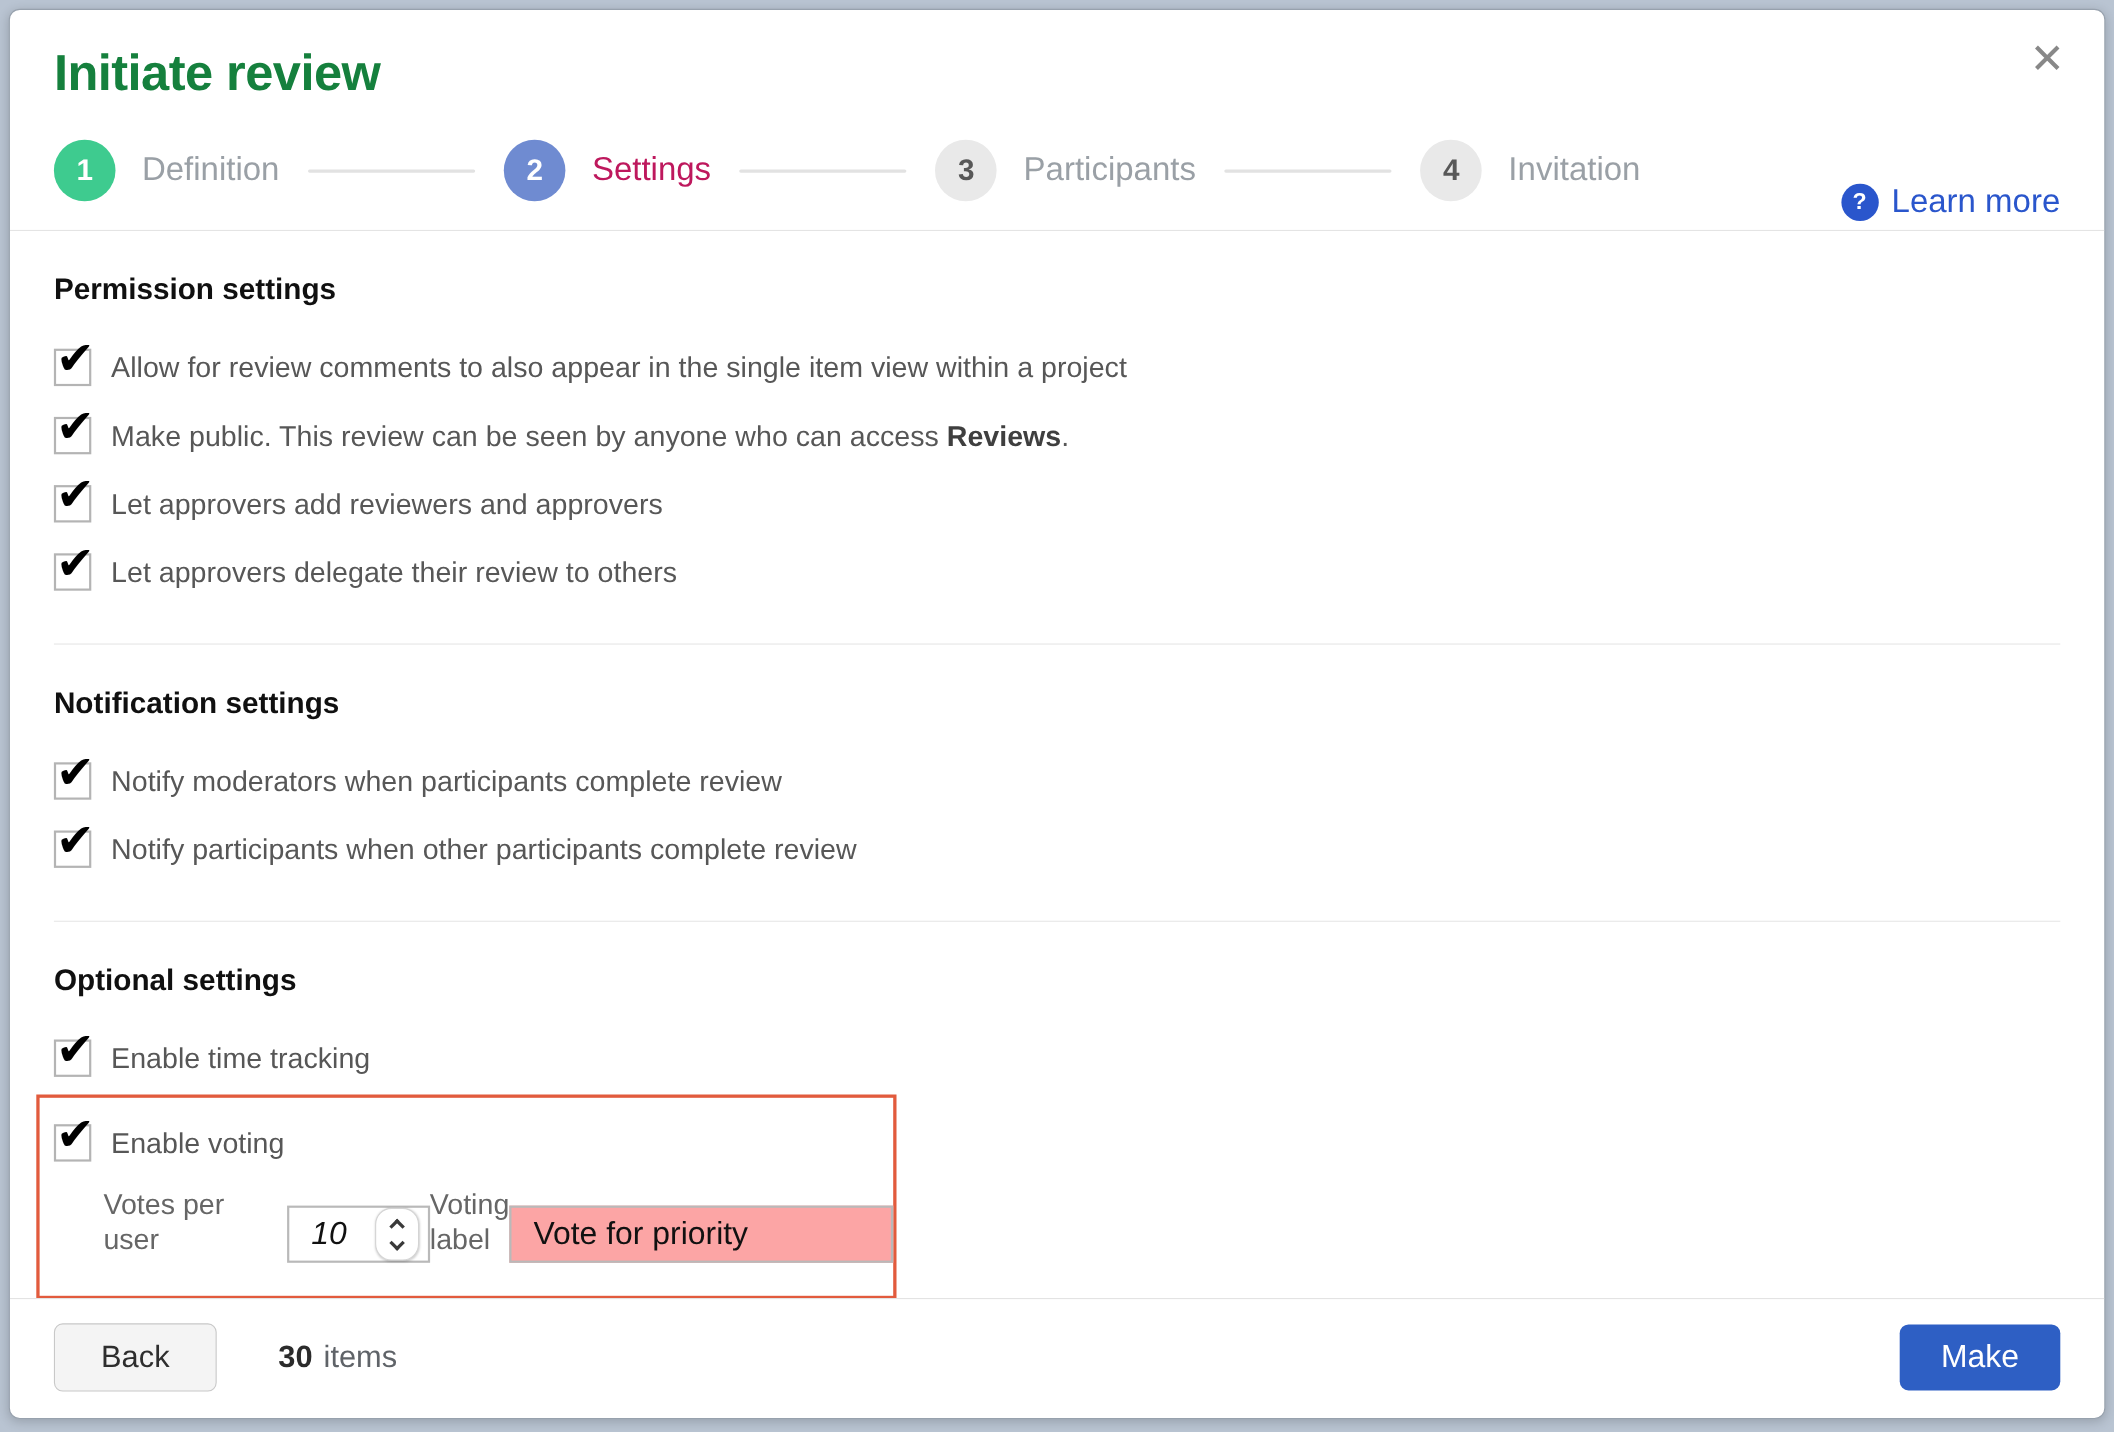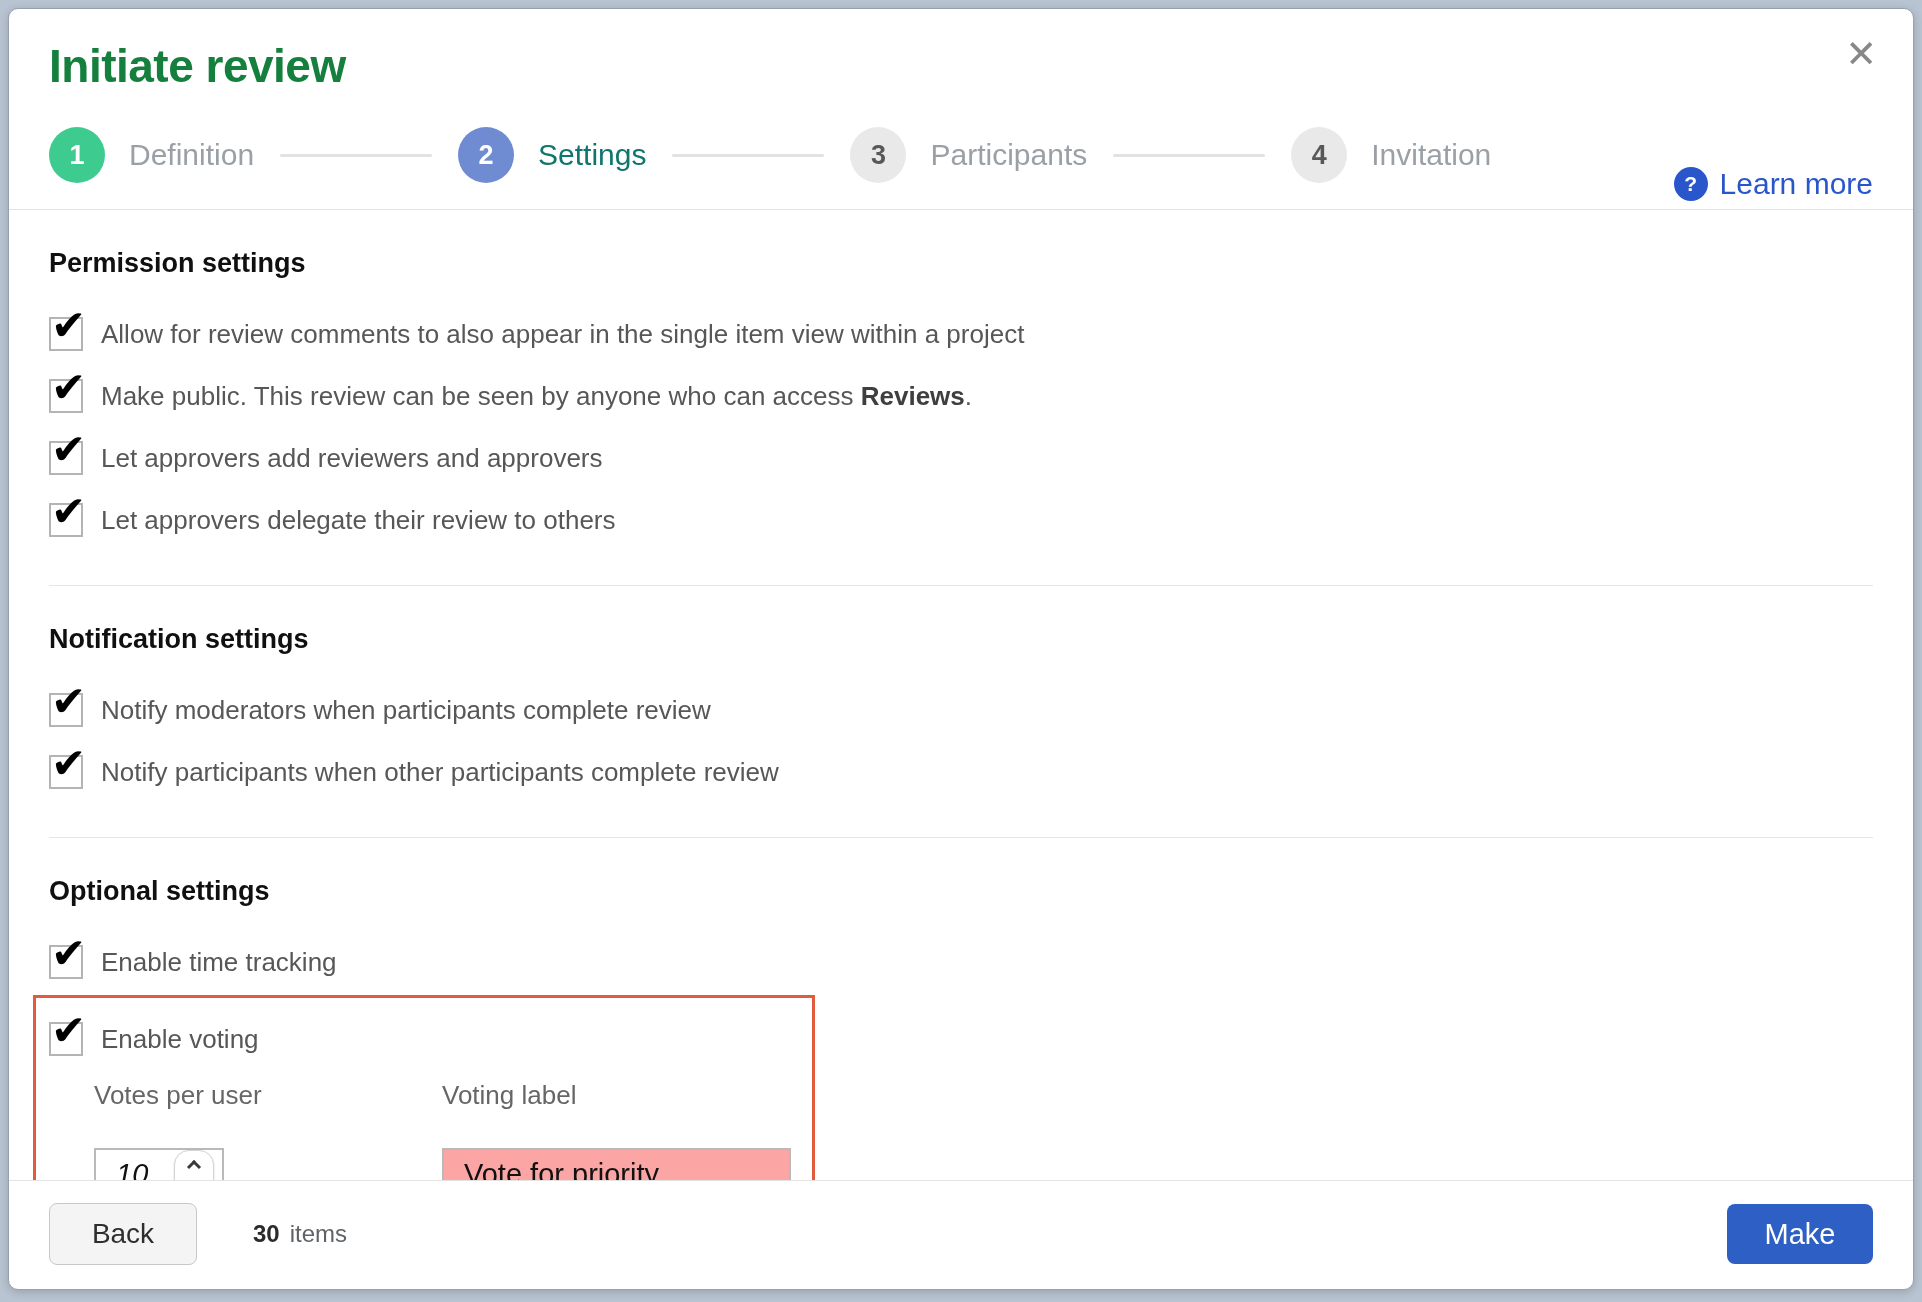--- a/index.html
+++ b/index.html
@@ -22,58 +22,58 @@
   .title{font-size:46px;font-weight:600;color:#15803d;letter-spacing:-.5px;}
   .close-btn{position:absolute;top:26px;right:36px;font-size:38px;color:#888;line-height:1;cursor:pointer;font-weight:bold;}
   .stepper{display:flex;align-items:center;margin-top:34px;}
   .step{display:flex;align-items:center;cursor:pointer;}
   .step-circle{width:56px;height:56px;border-radius:50%;display:flex;align-items:center;justify-content:center;
     font-size:27px;font-weight:bold;color:#fff;margin-right:24px;flex:none;}
   .step-circle.done{background:#3ecb8f;}
   .step-circle.active{background:#6f8bd1;}
   .step-circle.todo{background:#e9e9e9;color:#585858;}
   .step-label{font-size:30px;color:#9aa0a6;}
-  .step-label.current{color:#0f766e;}
+  .step-label.current{color:#be185d;}
   .connector{height:3px;background:#e2e2e2;width:152px;margin:0 26px;border-radius:2px;flex:none;}
   .learn-more{margin-left:auto;display:flex;align-items:center;gap:12px;align-self:flex-end;
     color:#2a56cc;font-size:30px;transform:translateY(18px);cursor:pointer;}
   .lm-icon{width:34px;height:34px;border-radius:50%;background:#2a56cc;color:#fff;font-size:21px;font-weight:bold;
     display:flex;align-items:center;justify-content:center;flex:none;}
   
   .modal-body{flex:1;padding:0 40px;overflow:hidden;}
   .section-heading{font-size:27px;font-weight:bold;color:#101010;margin-top:38px;}
   .cb-row{display:flex;align-items:center;height:62px;}
   .cb-row.first{margin-top:24px;}
   .cb{width:34px;height:34px;border:2px solid #b4b4b4;background:#fff;position:relative;flex:none;box-sizing:border-box;cursor:pointer;}
   .tick{position:absolute;left:0px;top:-14px;font-size:42px;font-weight:bold;color:#000;line-height:1;}
   .cb-label{margin-left:18px;font-size:26px;color:#575757;white-space:nowrap;}
   .cb-label .bold{font-weight:bold;color:#3f3f3f;}
   .divider{height:1px;background:#e6e6e6;margin-top:34px;}
   
   .highlight-box{border:3px solid #e25b3d;margin-left:-16px;margin-top:2px;width:782px;
     padding:10px 0 30px 13px;box-sizing:border-box;}
   .voting-fields{display:flex;margin-left:45px;margin-top:10px;}
-  .field{display:flex;flex-direction:column;gap:21px;}
+  .field{display:flex;flex-direction:row;}
   .field.col1{width:348px;}
   .field-label{font-size:26px;color:#666;}
   .num-input{margin-top:16px;width:130px;height:52px;border:2px solid #b9b9b9;background:#fff;
     display:flex;align-items:center;justify-content:space-between;padding:0 8px 0 20px;box-sizing:border-box;cursor:text;}
   .num-value{font-size:29px;color:#111;font-style:italic;}
   .spinner{width:38px;height:46px;border:1px solid #d4d4d4;border-radius:15px;background:#fff;
     box-shadow:0 1px 2px rgba(0,0,0,.18);display:flex;flex-direction:column;align-items:center;justify-content:center;gap:5px;cursor:pointer;}
   .chev{width:10px;height:10px;border:solid #3a3a3a;border-width:3px 3px 0 0;box-sizing:border-box;}
   .chev.up{transform:rotate(-45deg);margin-top:3px;}
   .chev.down{transform:rotate(135deg);margin-bottom:3px;}
   .text-input{margin-top:16px;width:349px;height:52px;border:2px solid #b9b9b9;background:#fca5a5;
     font-size:29px;color:#111;padding:0 20px;box-sizing:border-box;font-family:"Liberation Sans","DejaVu Sans",sans-serif;outline:none;}
   
   .modal-footer{border-top:1px solid #e3e3e3;padding:22px 40px 24px 40px;display:flex;align-items:center;flex:none;}
   .btn-back{width:148px;height:62px;background:#f4f4f4;border:1px solid #c8c8c8;border-radius:8px;
     font-size:28px;color:#2e2e2e;display:flex;align-items:center;justify-content:center;cursor:pointer;box-sizing:border-box;}
-  .items-count{margin-left:56px;font-size:24px;color:#5f6368;}
+  .items-count{margin-left:56px;font-size:28px;color:#5f6368;}
   .items-count .num{font-weight:bold;color:#2b2b2b;margin-right:10px;}
   .btn-next{margin-left:auto;width:146px;height:60px;background:#2e5fc4;border-radius:8px;border:none;
     color:#fff;font-size:29px;font-weight:500;display:flex;align-items:center;justify-content:center;cursor:pointer;}
 </style>
 </head>
 <body>
 
 <div class="modal">
 
   <div class="modal-header">

